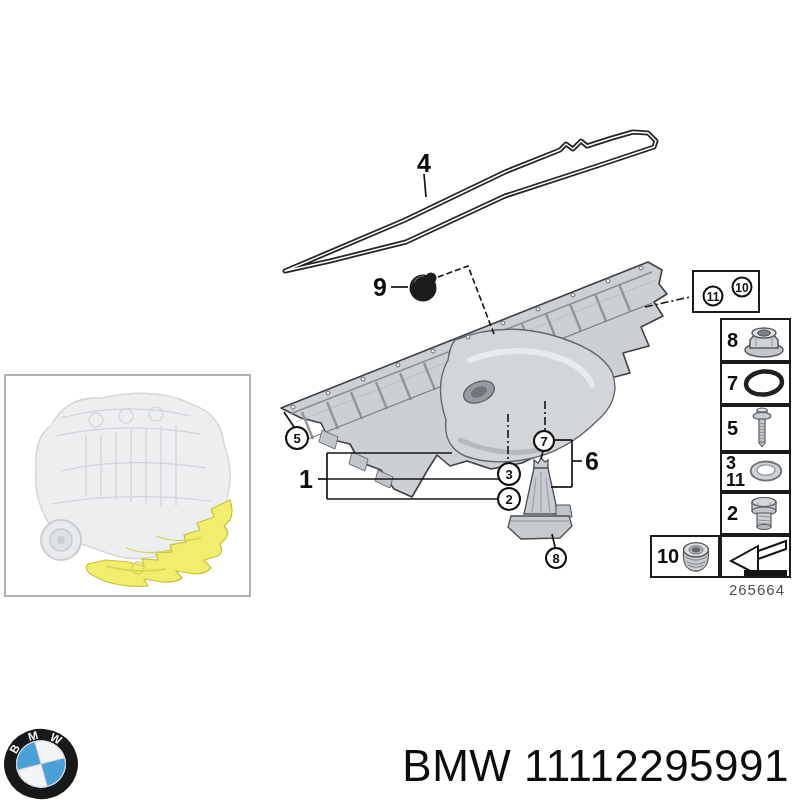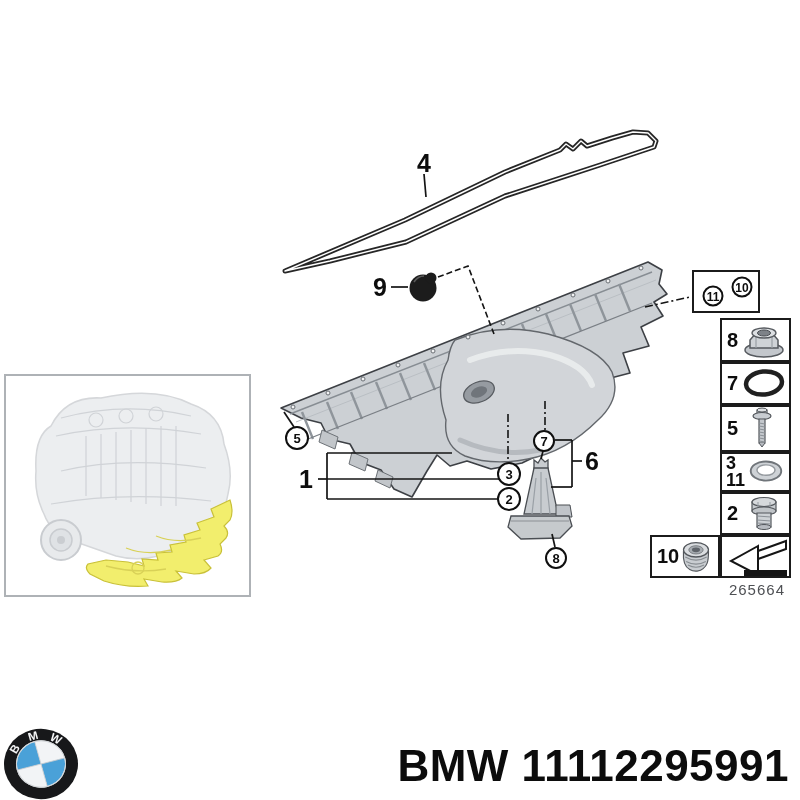--- a/index.html
+++ b/index.html
@@ -20,21 +20,21 @@
   .lnum-col{display:flex;flex-direction:column;line-height:17px;font-weight:bold;
         font-size:18px;color:#0d0d0d;padding-left:4px;}
   .licon{margin-left:auto;margin-right:2px;display:block;}
   #ref-box{position:absolute;z-index:2;box-sizing:border-box;border:2px solid #1b1b1b;
         background:#ffffff;left:692px;top:270px;width:68px;height:43px;}
   #thumb-frame{position:absolute;z-index:2;left:4px;top:374px;width:247px;height:223px;
         box-sizing:border-box;border:2px solid #aeb2b6;background:#ffffff;}
   #drawing-number{position:absolute;z-index:3;top:581px;right:15px;
         font-size:15px;color:#4e5054;letter-spacing:1px;text-align:center;}
   #part-label{position:absolute;z-index:3;top:741px;right:11px;
-        font-size:44px;color:#0c0c0c;letter-spacing:0.5px;font-weight:bold;}
+        font-size:44px;color:#0c0c0c;letter-spacing:0.5px;}
   #bmw-logo{position:absolute;z-index:3;left:2px;top:726px;}
 </style>
 </head>
 <body>
 
 <div id="stage">
 
   <svg id="diagram-svg" width="800" height="800" viewBox="0 0 800 800">
 
     <g>

